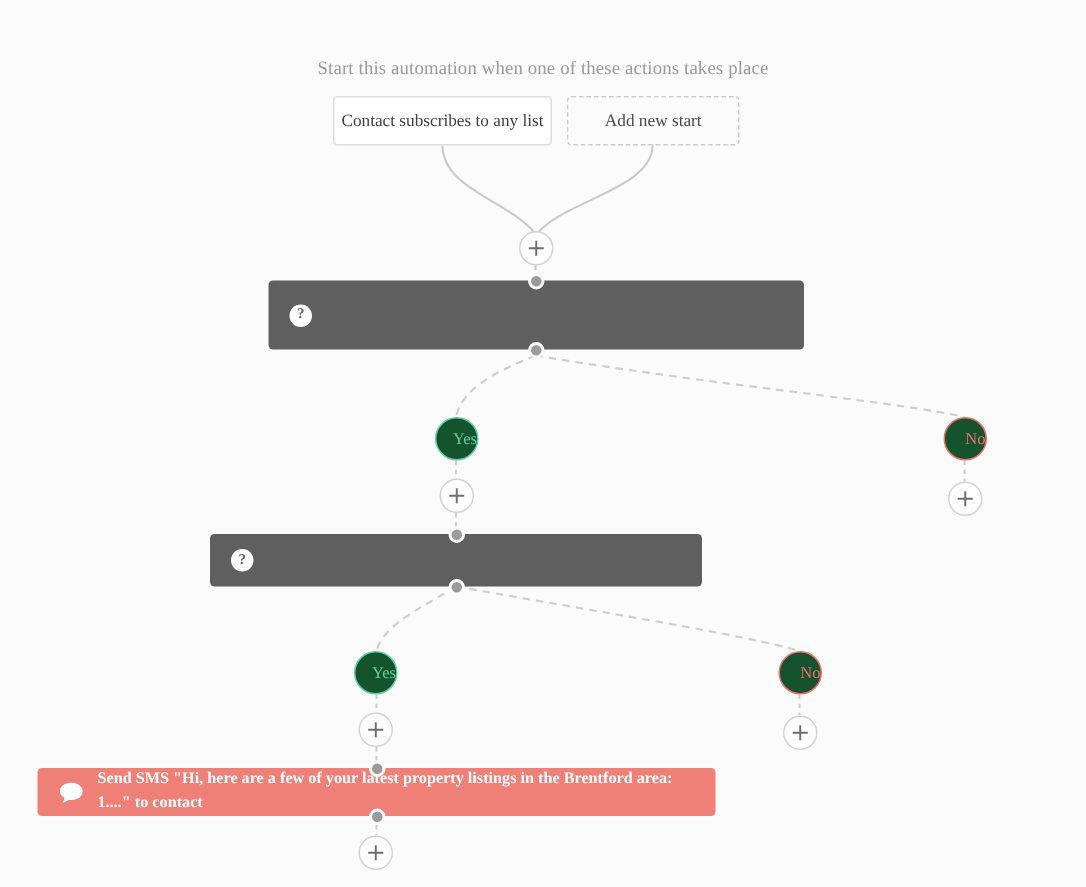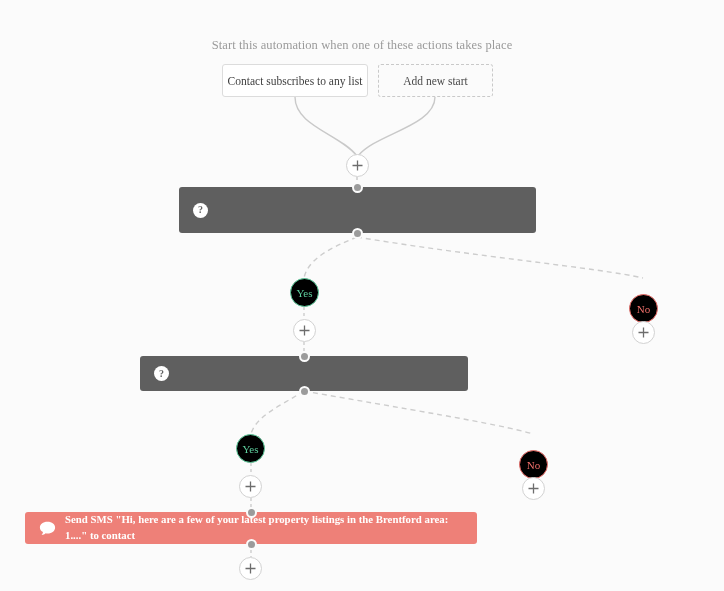--- a/index.html
+++ b/index.html
@@ -130,29 +130,29 @@
     align-items: center;
     justify-content: center;
   }
   .plus svg { display: block; }
 
   
   .branch {
     position: absolute;
     width: 29px; height: 29px;
     border-radius: 50%;
-    background: #000000;
-    box-sizing: border-box;
-    display: flex;
-    align-items: center;
-    justify-content: center;
+    background: #14532d;
+    box-sizing: border-box;
+    display: flex;
+    align-items: center;
+    justify-content: flex-end;
     font-size: 11px;
   }
   .branch.yes { border: 1.4px solid #5fcf9e; color: #5fcf9e; }
-  .branch.no  { border: 1.4px solid #f2706b; color: #f2706b; margin-top: 16px; }
+  .branch.no  { border: 1.4px solid #f2706b; color: #f2706b; }
 </style>
 </head>
 <body>
 
 <div id="canvas">
 
   <svg id="wires" viewBox="0 0 724 591" width="724" height="591">
 
     <path d="M295,81 C295,110 340,118 357,140" fill="none" stroke="#c9c9c9" stroke-width="1.4"></path>
 

